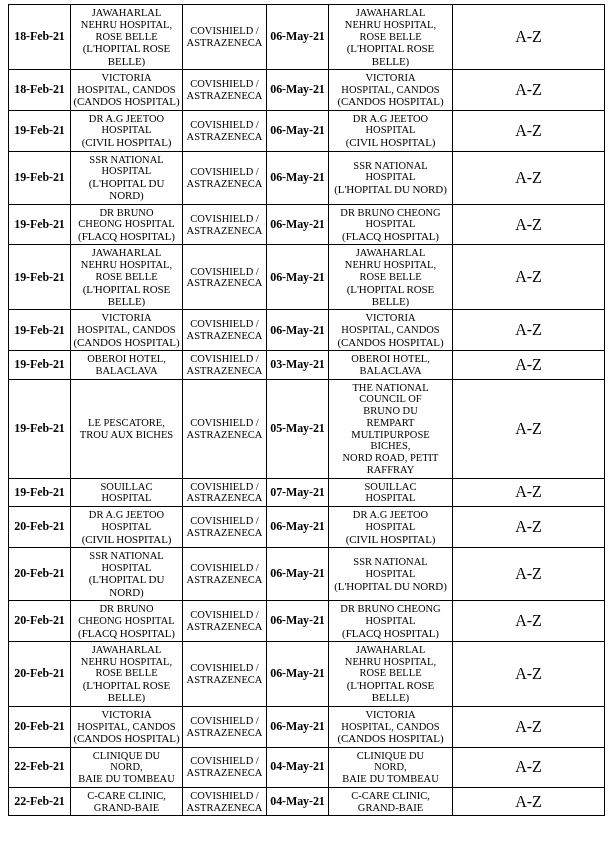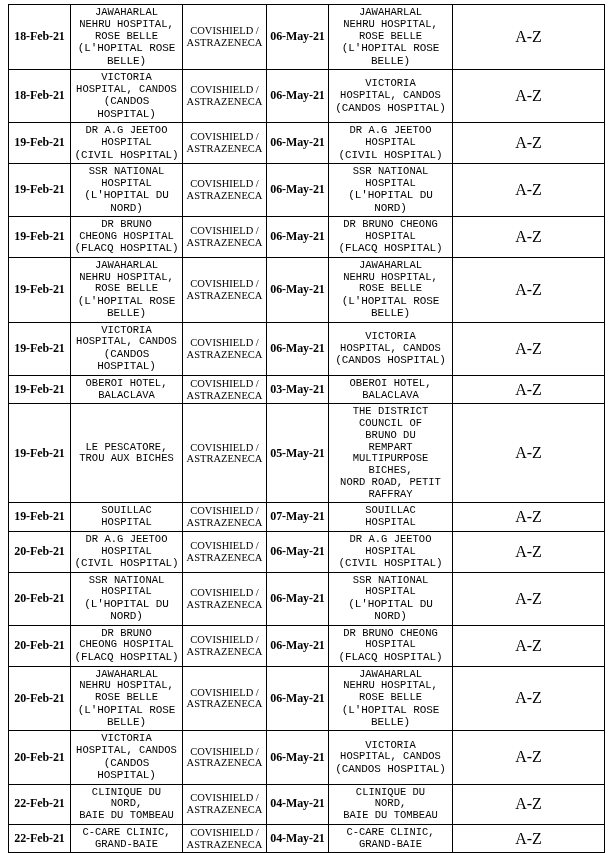--- a/index.html
+++ b/index.html
@@ -39,21 +39,20 @@
   col.c-site2  { width: 124px; }
   col.c-batch  { width: 152px; }
 
   td.date {
     font-weight: bold;
     font-size: 12px;
     letter-spacing: -0.1px;
   }
   td.site {
     font-size: 10.5px;
-    font-family: Liberation Mono, monospace;
   }
   td.vax {
     font-size: 10.5px;
   }
   td.batch {
     font-size: 16px;
   }
   .sub {
     display: block;
     font-size: 11px;
@@ -236,21 +235,21 @@
           <td class="site">
             <span class="ln">LE PESCATORE,</span>
             <span class="ln">TROU AUX BICHES</span>
           </td>
           <td class="vax">
             <span class="ln">COVISHIELD /</span>
             <span class="ln">ASTRAZENECA</span>
           </td>
           <td class="date">05-May-21</td>
           <td class="site">
-            <span class="ln">THE DISTRICT</span>
+            <span class="ln">THE NATIONAL</span>
             <span class="ln">COUNCIL OF</span>
             <span class="ln">BRUNO DU</span>
             <span class="ln">REMPART</span>
             <span class="ln">MULTIPURPOSE</span>
             <span class="ln">BICHES,</span>
             <span class="ln">NORD ROAD, PETIT</span>
             <span class="ln">RAFFRAY</span>
           </td>
           <td class="batch">A-Z</td>
         </tr>

